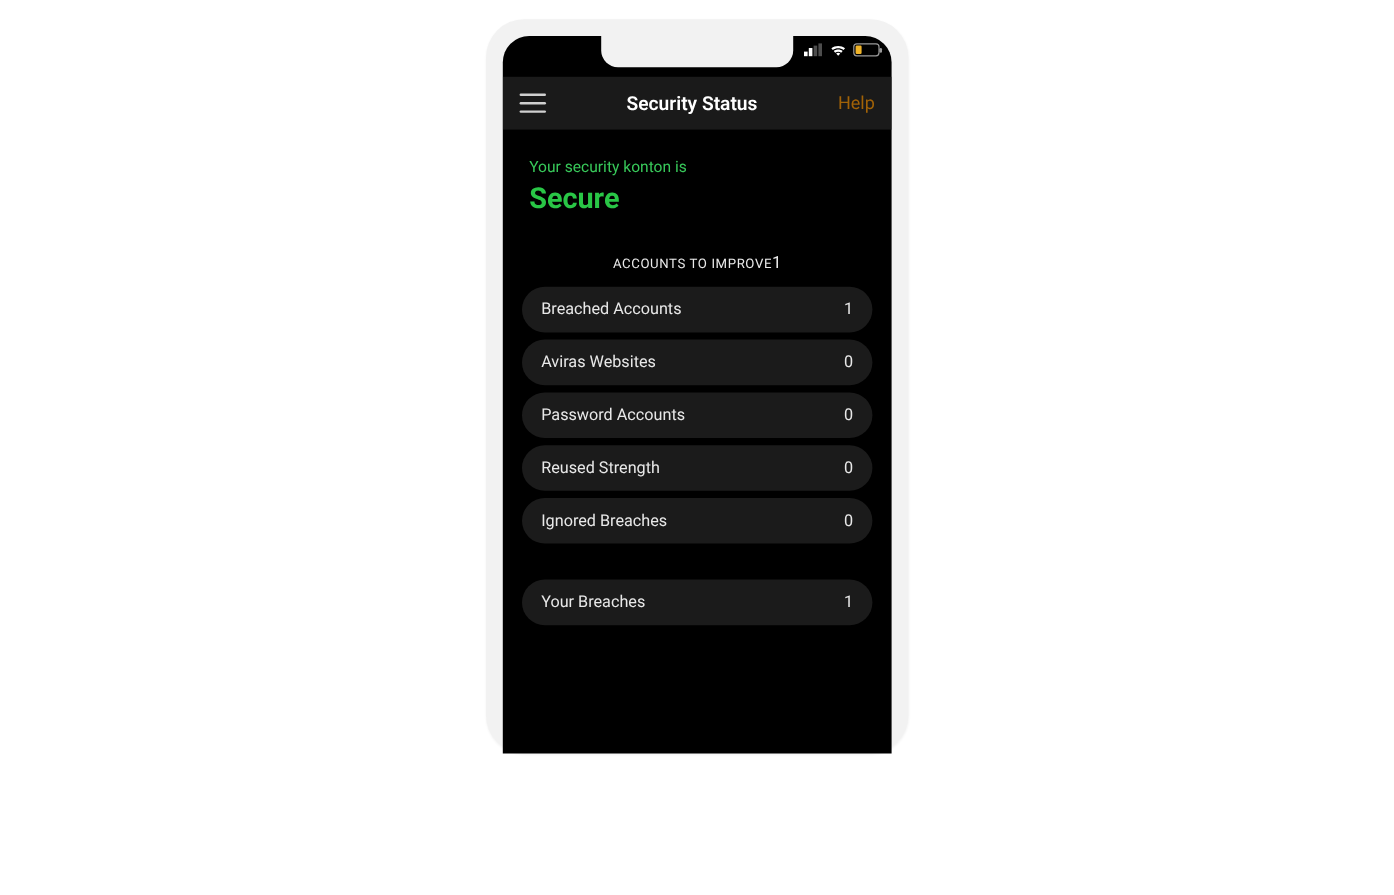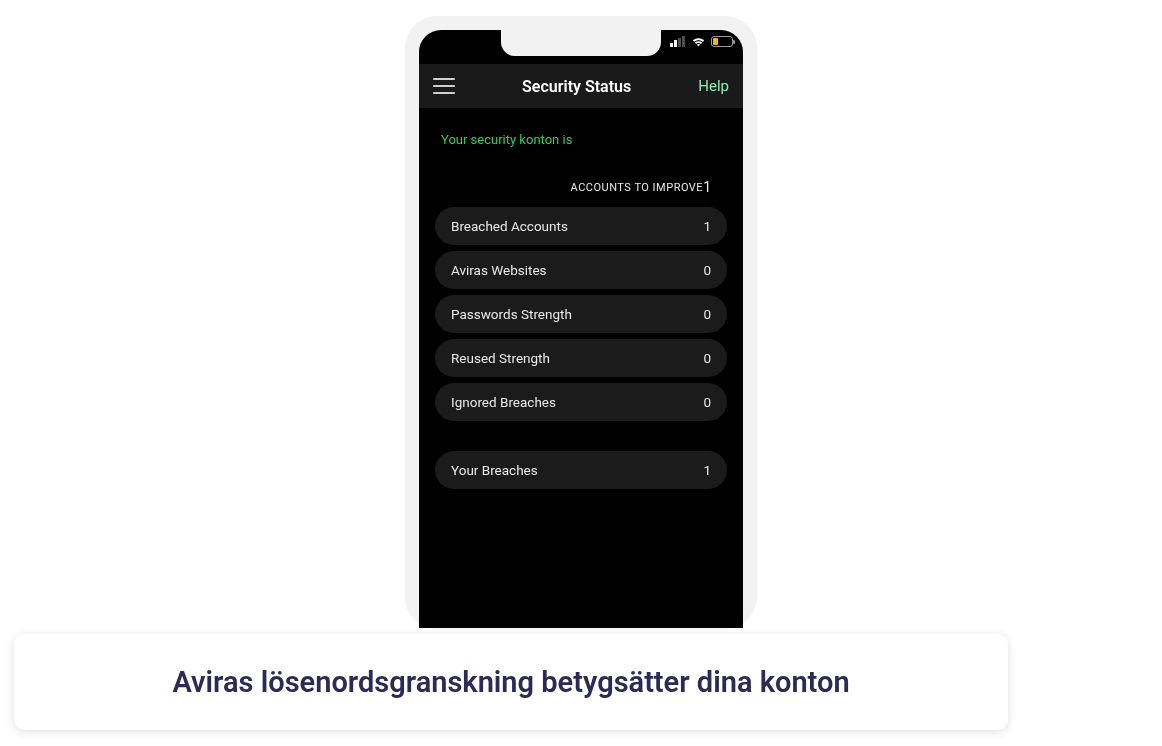--- a/index.html
+++ b/index.html
@@ -115,21 +115,21 @@
     background: #d0d0d0;
     border-radius: 1px;
   }
   .app-title {
     font-size: 16px;
     font-weight: 600;
     color: #fff;
   }
   .help-link {
     font-size: 15px;
-    color: #86efac;
+    color: #a16207;
     cursor: pointer;
   }
   
   .content {
     position: absolute;
     top: 78px;
     left: 0;
     right: 0;
     bottom: 0;
     padding: 20px 16px 0 16px;
@@ -169,21 +169,21 @@
     color: #38c95a;
   }
   .status-value {
     font-size: 24px;
     font-weight: 700;
     color: #29c646;
   }
   
   .section-heading {
     display: flex;
-    justify-content: flex-end;
+    justify-content: center;
     align-items: center;
     padding: 10px 16px 12px 16px;
     font-size: 11px;
     letter-spacing: 0.5px;
     color: #eaeaea;
   }
   .section-heading .count {
     font-size: 14px;
     letter-spacing: 0;
   }
@@ -277,39 +277,40 @@
         </div>
         <div class="app-title">Security Status</div>
         <div class="help-link">Help</div>
       </div>
 
       <div class="content">
 
         <div class="donut-row">
           <div class="status-text-block">
             <div class="status-label">Your security konton is</div>
+            <div class="status-value">Secure</div>
           </div>
         </div>
 
         <div class="section-heading">
           <span>ACCOUNTS TO IMPROVE</span>
           <span class="count">1</span>
         </div>
 
         <div class="list">
           <div class="list-item">
             <span>Breached Accounts</span>
             <span>1</span>
           </div>
           <div class="list-item">
             <span>Aviras Websites</span>
             <span>0</span>
           </div>
           <div class="list-item">
-            <span>Passwords Strength</span>
+            <span>Password Accounts</span>
             <span>0</span>
           </div>
           <div class="list-item">
             <span>Reused Strength</span>
             <span>0</span>
           </div>
           <div class="list-item">
             <span>Ignored Breaches</span>
             <span>0</span>
           </div>
@@ -319,17 +320,14 @@
           <div class="list-item">
             <span>Your Breaches</span>
             <span>1</span>
           </div>
         </div>
 
       </div>
     </div>
   </div>
 
-  <div class="caption-card">
-    <div class="caption-text">Aviras lösenordsgranskning betygsätter dina konton</div>
-  </div>
 
 </div>
 
 </body></html>

